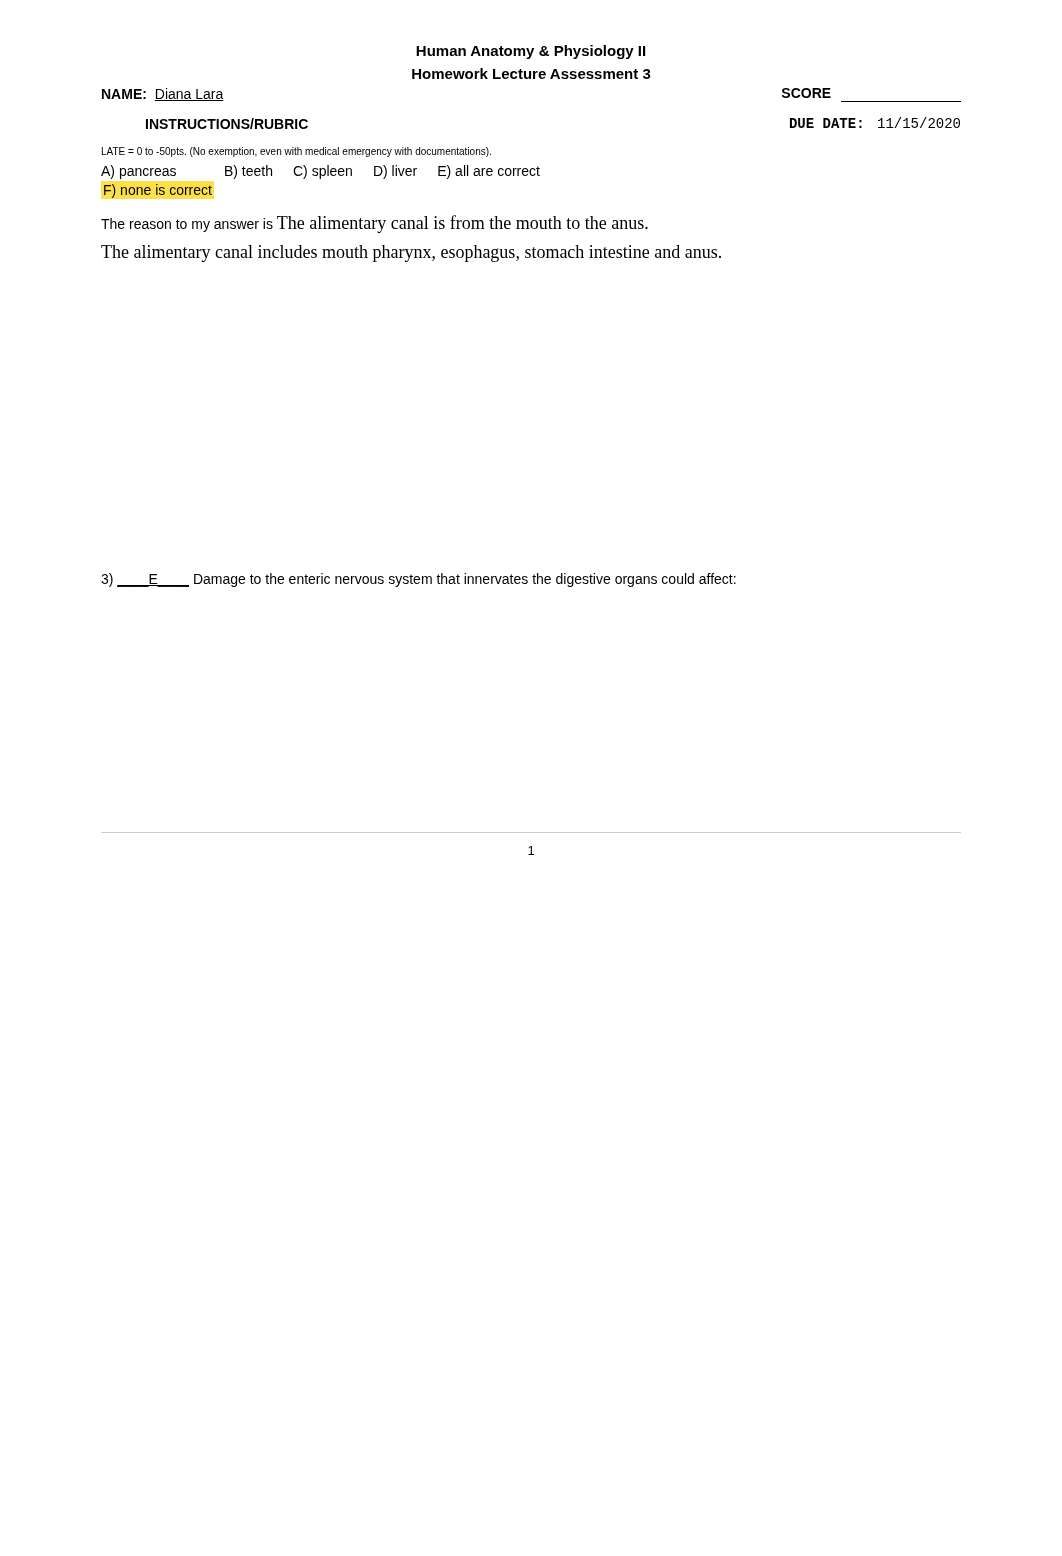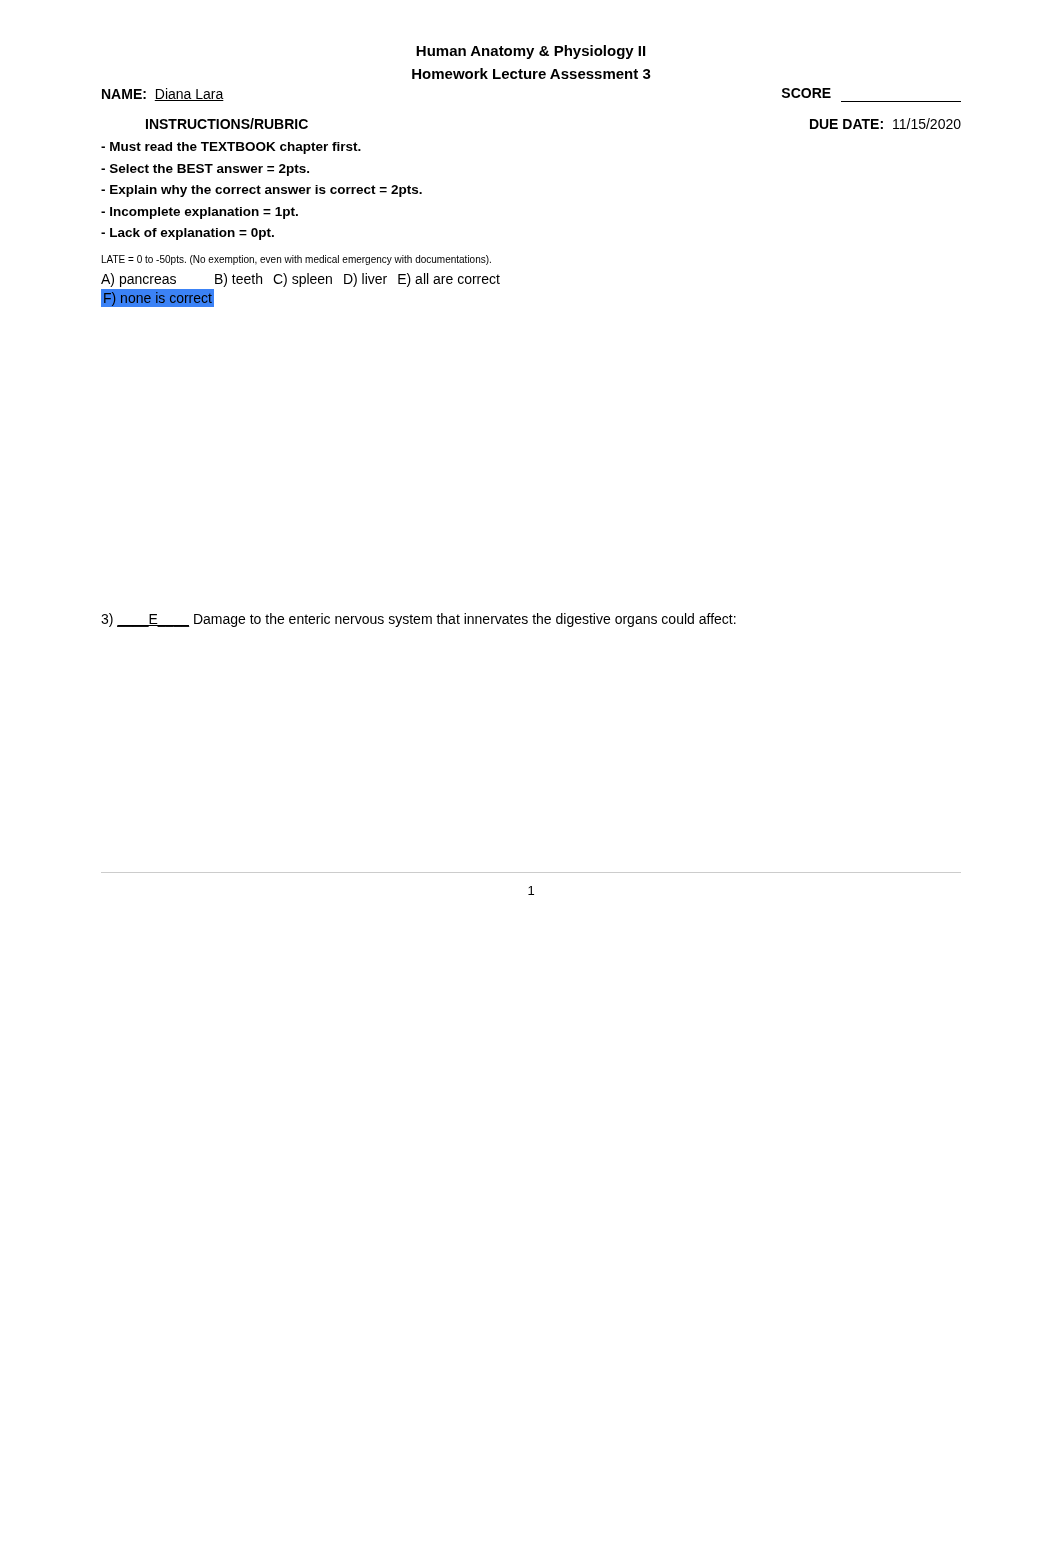--- a/index.html
+++ b/index.html
@@ -98,20 +98,21 @@
       font-weight: normal;
       font-size: 10px;
       margin-top: 6px;
       margin-bottom: 6px;
     }
 
     .due-date-block {
       text-align: left;
       white-space: nowrap;
       padding-top: 0;
+      font-family: Liberation Mono, monospace;
     }
 
     .due-date-label {
       font-weight: bold;
       font-size: 14px;
     }
 
     .due-date-value {
       font-size: 14px;
       margin-left: 4px;
@@ -126,21 +127,21 @@
       font-size: 14px;
       line-height: 1.5;
     }
 
     .answer-letter {
       text-decoration: underline;
       font-weight: normal;
     }
 
     .choice-highlighted {
-      background-color: #3b82f6;
+      background-color: #fde047;
       padding: 1px 2px;
     }
 
     .answer-explanation {
       font-size: 14px;
       line-height: 1.6;
       margin-bottom: 8px;
     }
 
     .explanation-inline-big {
@@ -187,49 +188,46 @@
       <span class="score-area">
         <span>SCORE</span>
         <span class="score-line">&nbsp;</span>
       </span>
     </div>
   </div>
 
   <div class="instructions-due-row">
     <div class="instructions-block">
       <div class="instructions-title">INSTRUCTIONS/RUBRIC</div>
-      <ul class="instructions-list">
-        <li>- Must read the TEXTBOOK chapter first.</li>
-        <li>- Select the BEST answer = 2pts.</li>
-        <li>- Explain why the correct answer is correct = 2pts.</li>
-        <li>- Incomplete explanation = 1pt.</li>
-        <li>- Lack of explanation = 0pt.</li>
-      </ul>
     </div>
     <div class="due-date-block">
       <span class="due-date-label">DUE DATE:</span>
       <span class="due-date-value">11/15/2020</span>
     </div>
   </div>
 
   <div class="late-note">LATE = 0 to -50pts. (No exemption, even with medical emergency with documentations).</div>
 
   <div class="question-block">
 
-    <div style="display:flex; flex-wrap:wrap; margin-bottom:10px; font-size:14px;">
+    <div style="display:flex; gap:10px; flex-wrap:wrap; margin-bottom:10px; font-size:14px;">
       <div class="q1-choices-col">
         <span>A) pancreas</span>
         <span class="choice-highlighted">F) none is correct</span>
       </div>
       <span style="">B) teeth</span>
       <span style="margin-left:10px;">C) spleen</span>
       <span style="margin-left:10px;">D) liver</span>
       <span style="margin-left:10px;">E) all are correct</span>
     </div>
 
+    <div class="answer-explanation">
+      <span>The reason to my answer is </span><span class="explanation-inline-big">The alimentary canal is from the mouth to the anus.</span><br>
+      <span class="explanation-inline-big">The alimentary canal includes mouth pharynx, esophagus, stomach intestine and anus.</span>
+    </div>
   </div>
 
 
   <div style="height: 280px;"></div>
 
   <div class="question-block">
     <div class="question-line">
       <span>3)</span>
       <span class="answer-letter">____E____</span>
       <span>Damage to the enteric nervous system that innervates the digestive organs could affect:</span>

